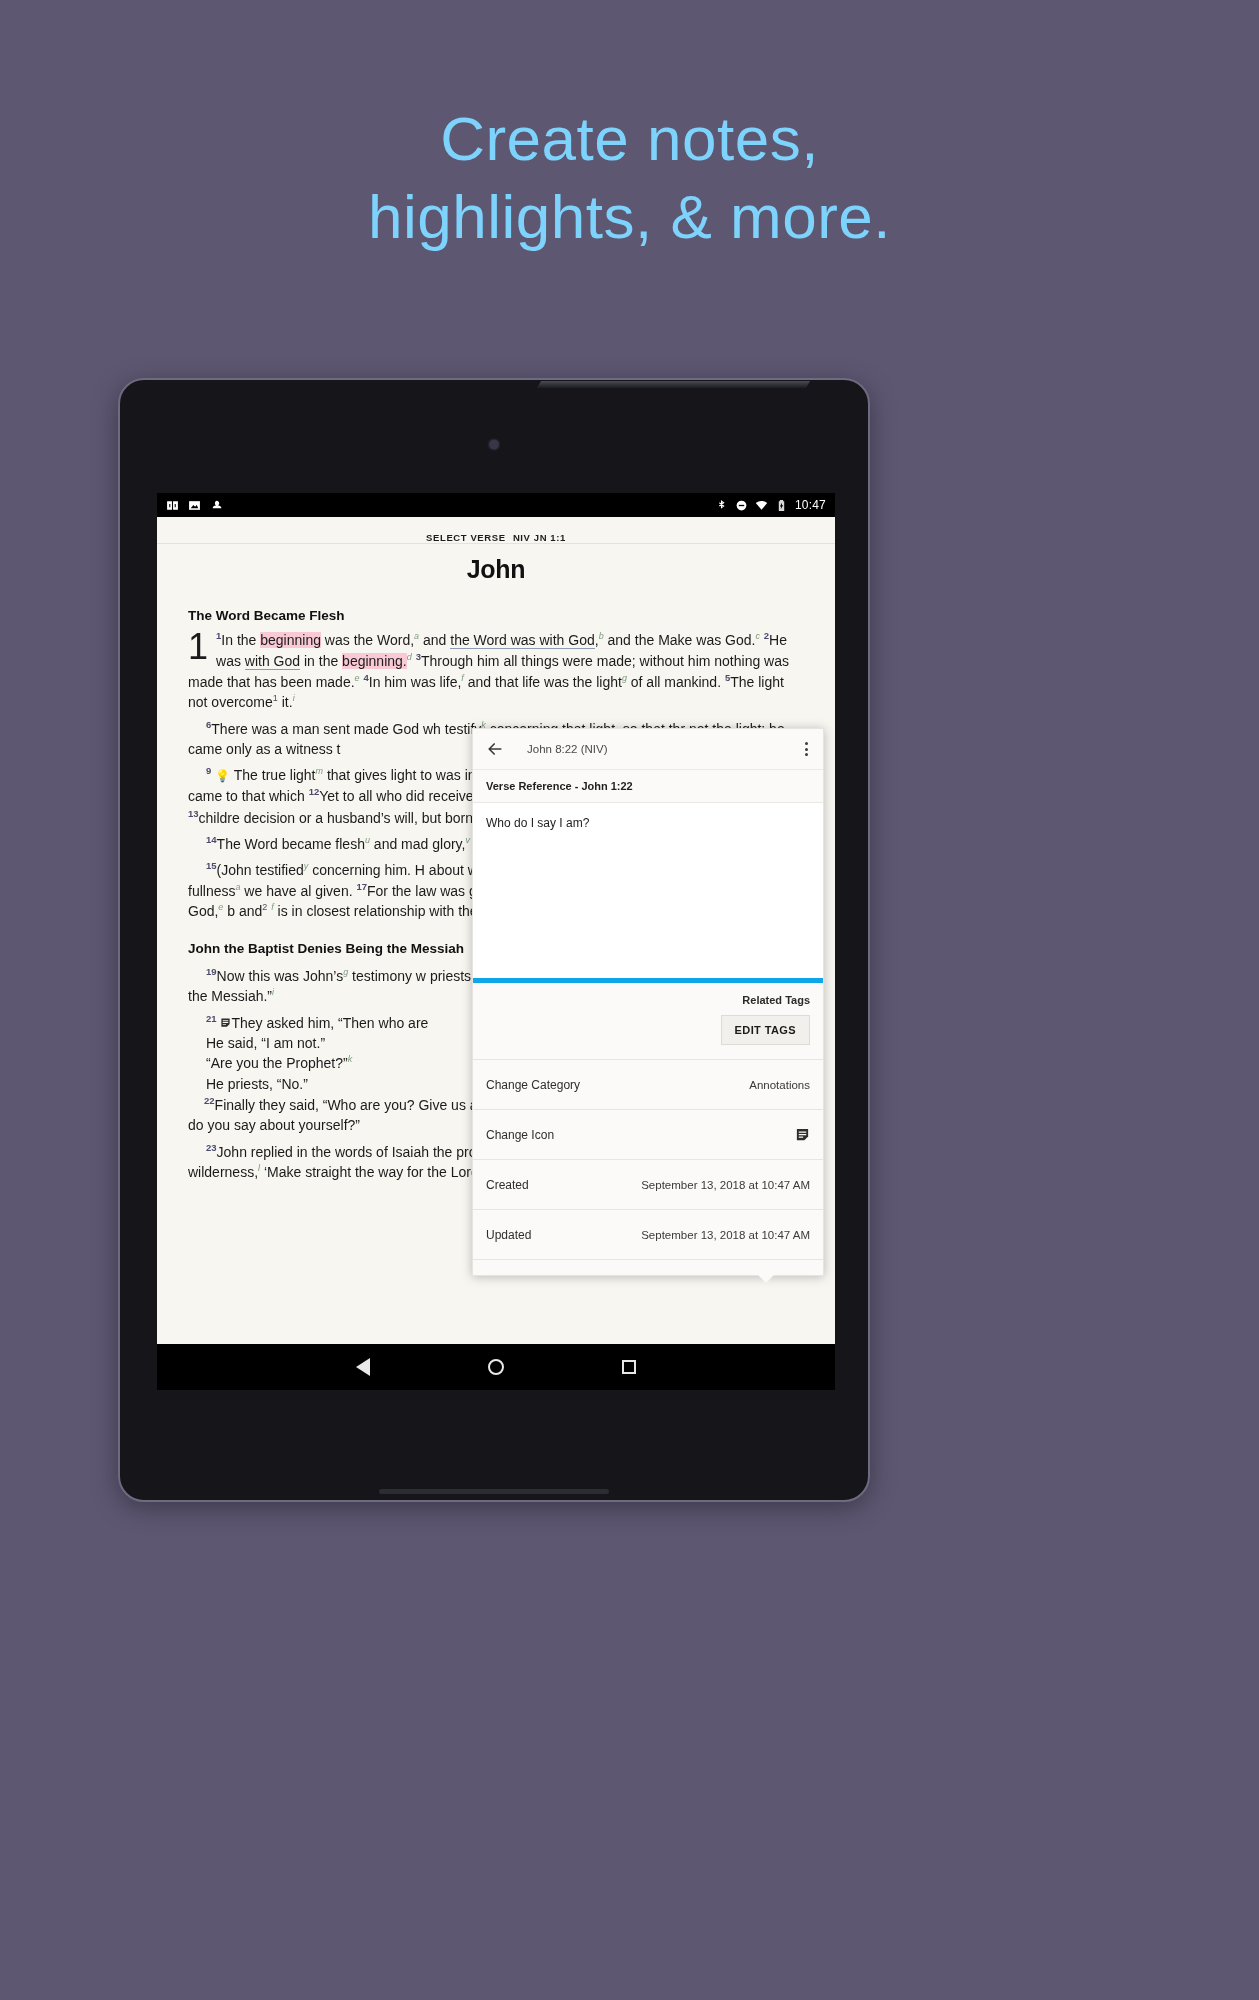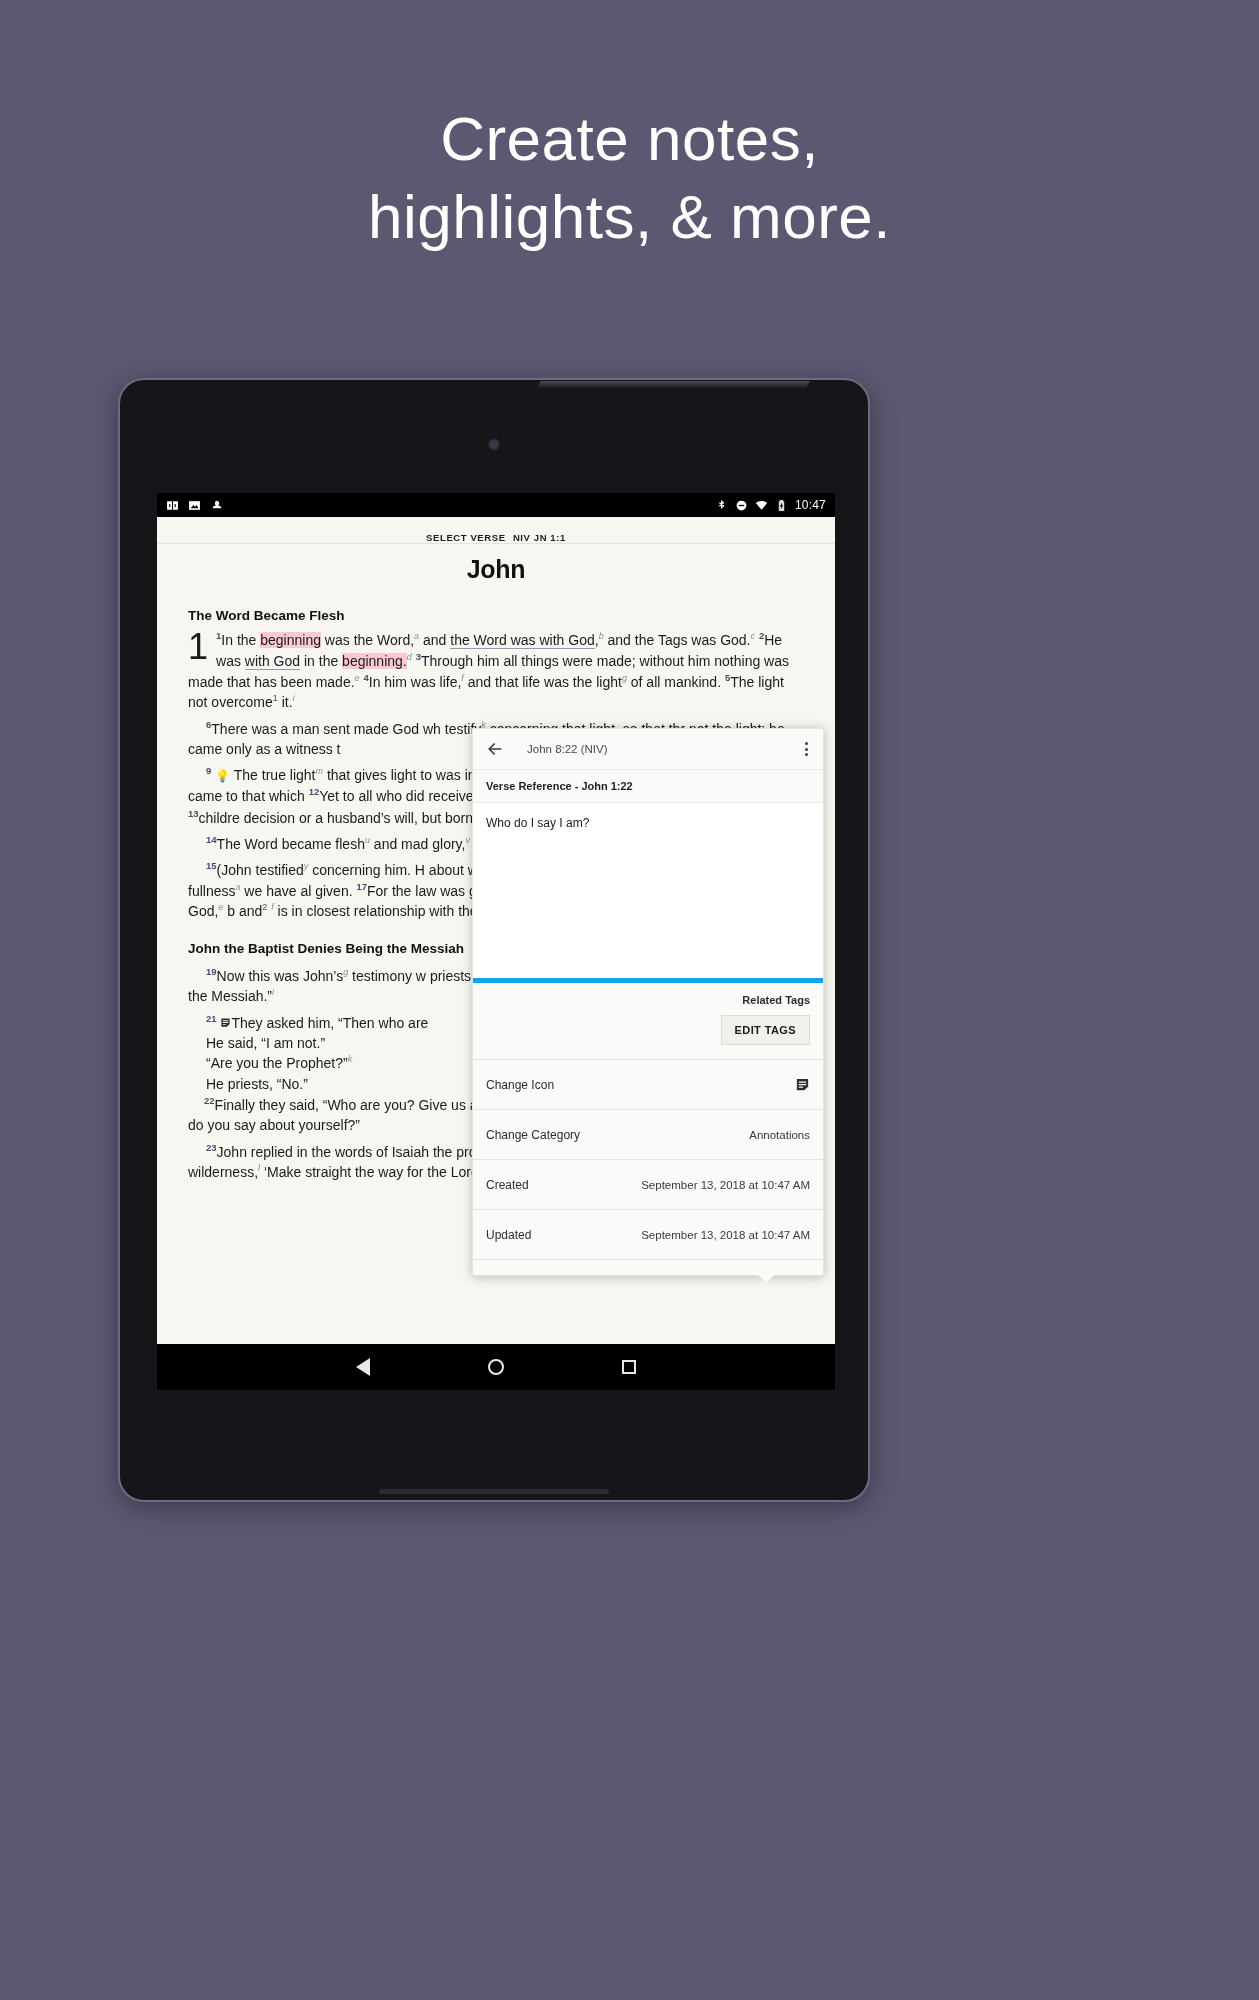--- a/index.html
+++ b/index.html
@@ -8,21 +8,21 @@
     background: #5d5772;
     font-family: "Liberation Sans", sans-serif;
     overflow: hidden;
   }
   .stage { position: relative; width: 1259px; height: 2000px; }
 
   
   .headline {
     position: absolute; top: 100px; left: 0; width: 1259px;
     text-align: center;
-    color: #ffffff;
+    color: #7dd3fc;
     font-weight: 300;
     font-size: 62px;
     line-height: 1.25;
     letter-spacing: 0.5px;
   }
   .headline .l2 { display: block; }
 
   
   .tablet {
     position: absolute; left: 118px; top: 378px;
@@ -235,21 +235,21 @@
       </div>
 
       <div class="page">
 
         <div class="book-title">John</div>
 
         <div class="section-head">The Word Became Flesh</div>
 
         <div class="verses">
           <span class="dropcap">1</span>
-          <span class="vnum">1</span><span>In the </span><span class="hl-pink">beginning</span><span> was the Word,</span><span class="xr">a</span><span> and </span><span class="ul-blue">the Word was with God</span><span>,</span><span class="xr">b</span><span> and the Tags was God.</span><span class="xr">c</span>
+          <span class="vnum">1</span><span>In the </span><span class="hl-pink">beginning</span><span> was the Word,</span><span class="xr">a</span><span> and </span><span class="ul-blue">the Word was with God</span><span>,</span><span class="xr">b</span><span> and the Make was God.</span><span class="xr">c</span>
           <span class="vnum">2</span><span>He was </span><span class="ul-blue">with God</span><span> in the </span><span class="hl-pink">beginning.</span><span class="xr">d</span>
           <span class="vnum">3</span><span>Through him all things were made; without him nothing was made that has been made.</span><span class="xr">e</span>
           <span class="vnum">4</span><span>In him was life,</span><span class="xr">f</span><span> and that life was the light</span><span class="xr">g</span><span> of all mankind.</span>
           <span class="vnum">5</span><span>The light</span>
           <span>not overcome</span><span class="fn">1</span><span> it.</span><span class="xr">i</span>
 
           <div class="para">
             <span class="vnum">6</span><span>There was a man sent made God wh</span>
             <span>testify</span><span class="xr">k</span><span> concerning that light, so that thr</span>
             <span>not the light; he came only as a witness t</span>
@@ -332,31 +332,31 @@
           <div class="np-body">
             <span>Who do I say I am?</span>
           </div>
 
           <div class="np-tags">
             <div class="np-tags-label">Related Tags</div>
             <div class="edit-tags-btn">EDIT TAGS</div>
           </div>
 
           <div class="np-row">
+            <span>Change Category</span>
+            <span class="val">Annotations</span>
+          </div>
+          <div class="np-row">
             <span>Change Icon</span>
             <svg style="width:15px;height:15px;" viewBox="0 0 24 24">
               <path fill="#2d2d2d" d="M3 3h18v12l-6 6H3z"></path>
                 <path fill="#fbfaf8" d="M6 7h12v2H6zM6 11h12v2H6zM6 15h7v2H6z"></path>
             </svg>
           </div>
           <div class="np-row">
-            <span>Change Category</span>
-            <span class="val">Annotations</span>
-          </div>
-          <div class="np-row">
             <span>Created</span>
             <span class="val">September 13, 2018 at 10:47 AM</span>
           </div>
           <div class="np-row">
             <span>Updated</span>
             <span class="val">September 13, 2018 at 10:47 AM</span>
           </div>
           <div class="np-foot"></div>
           <div class="np-tail"></div>
         </div>

